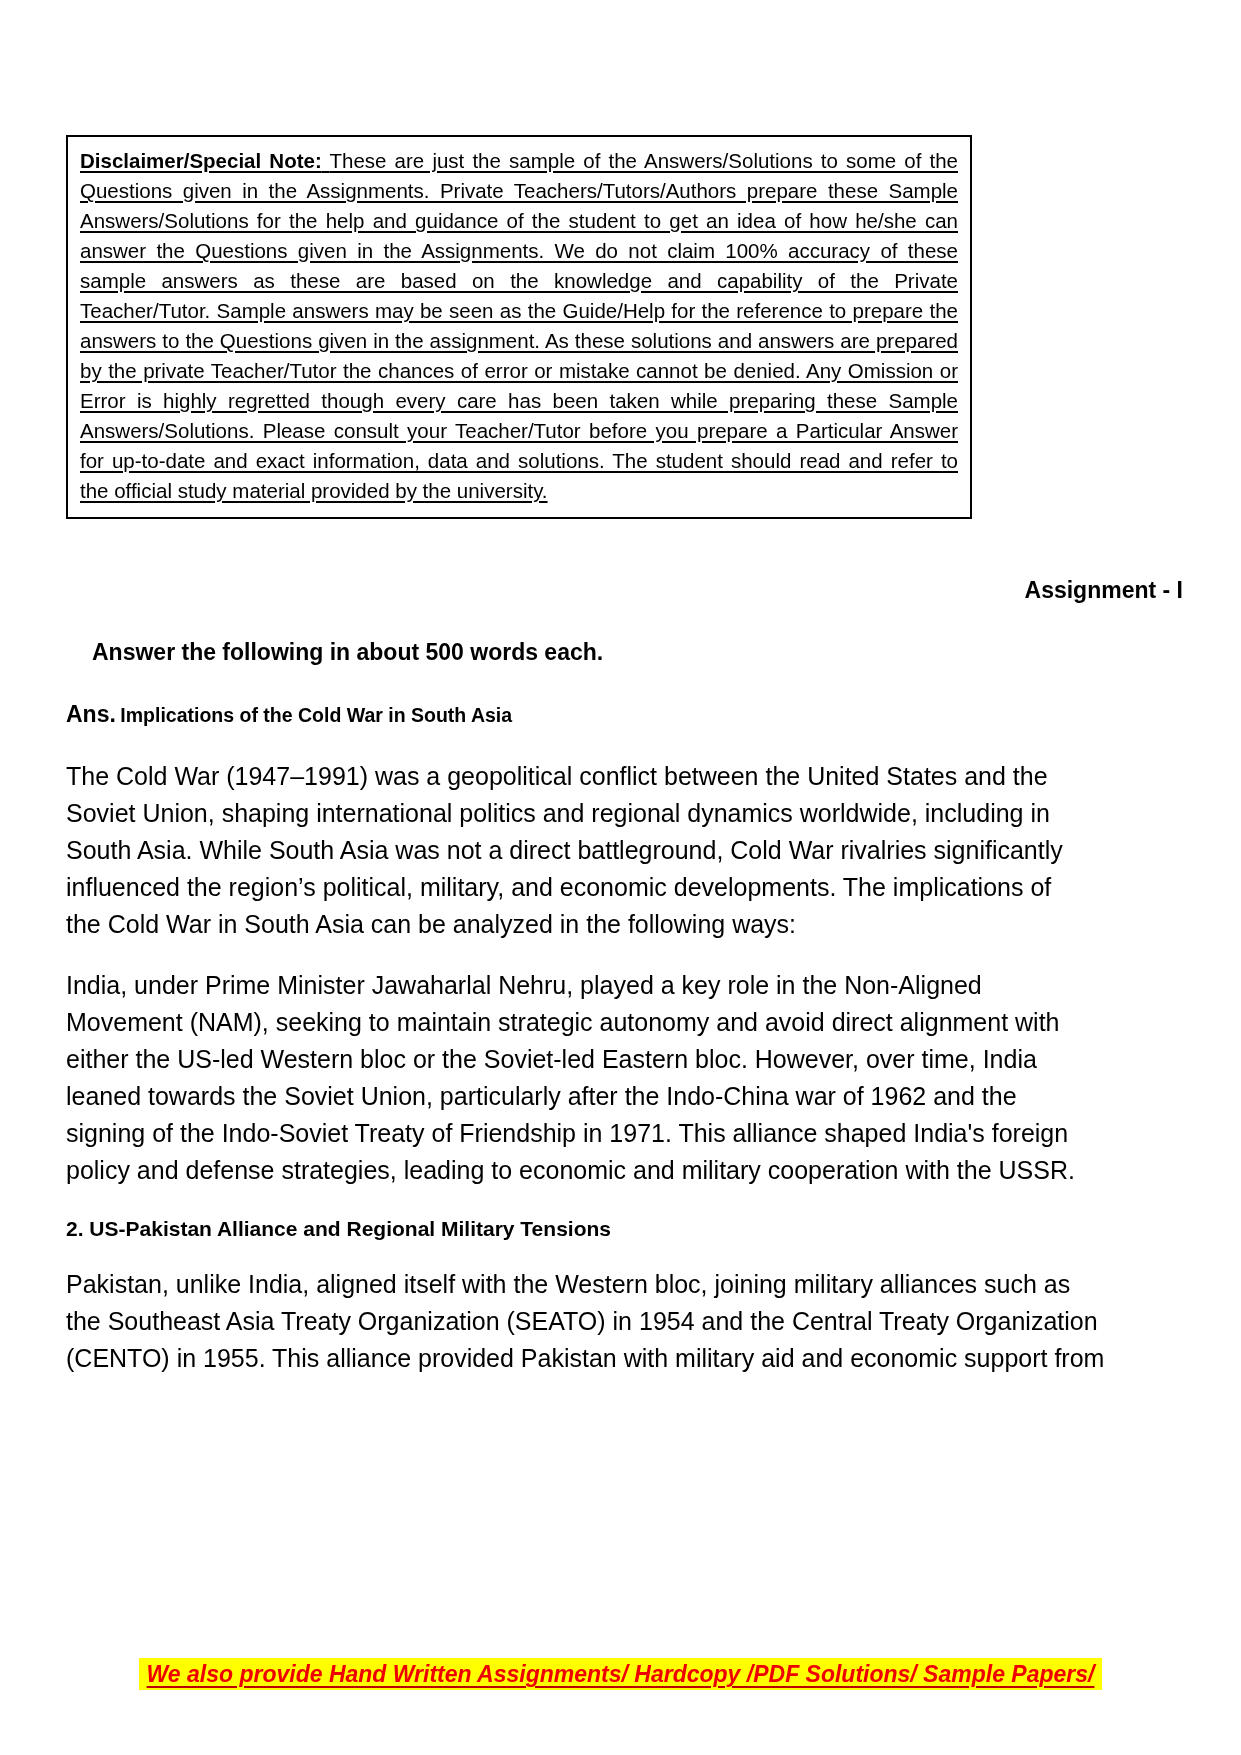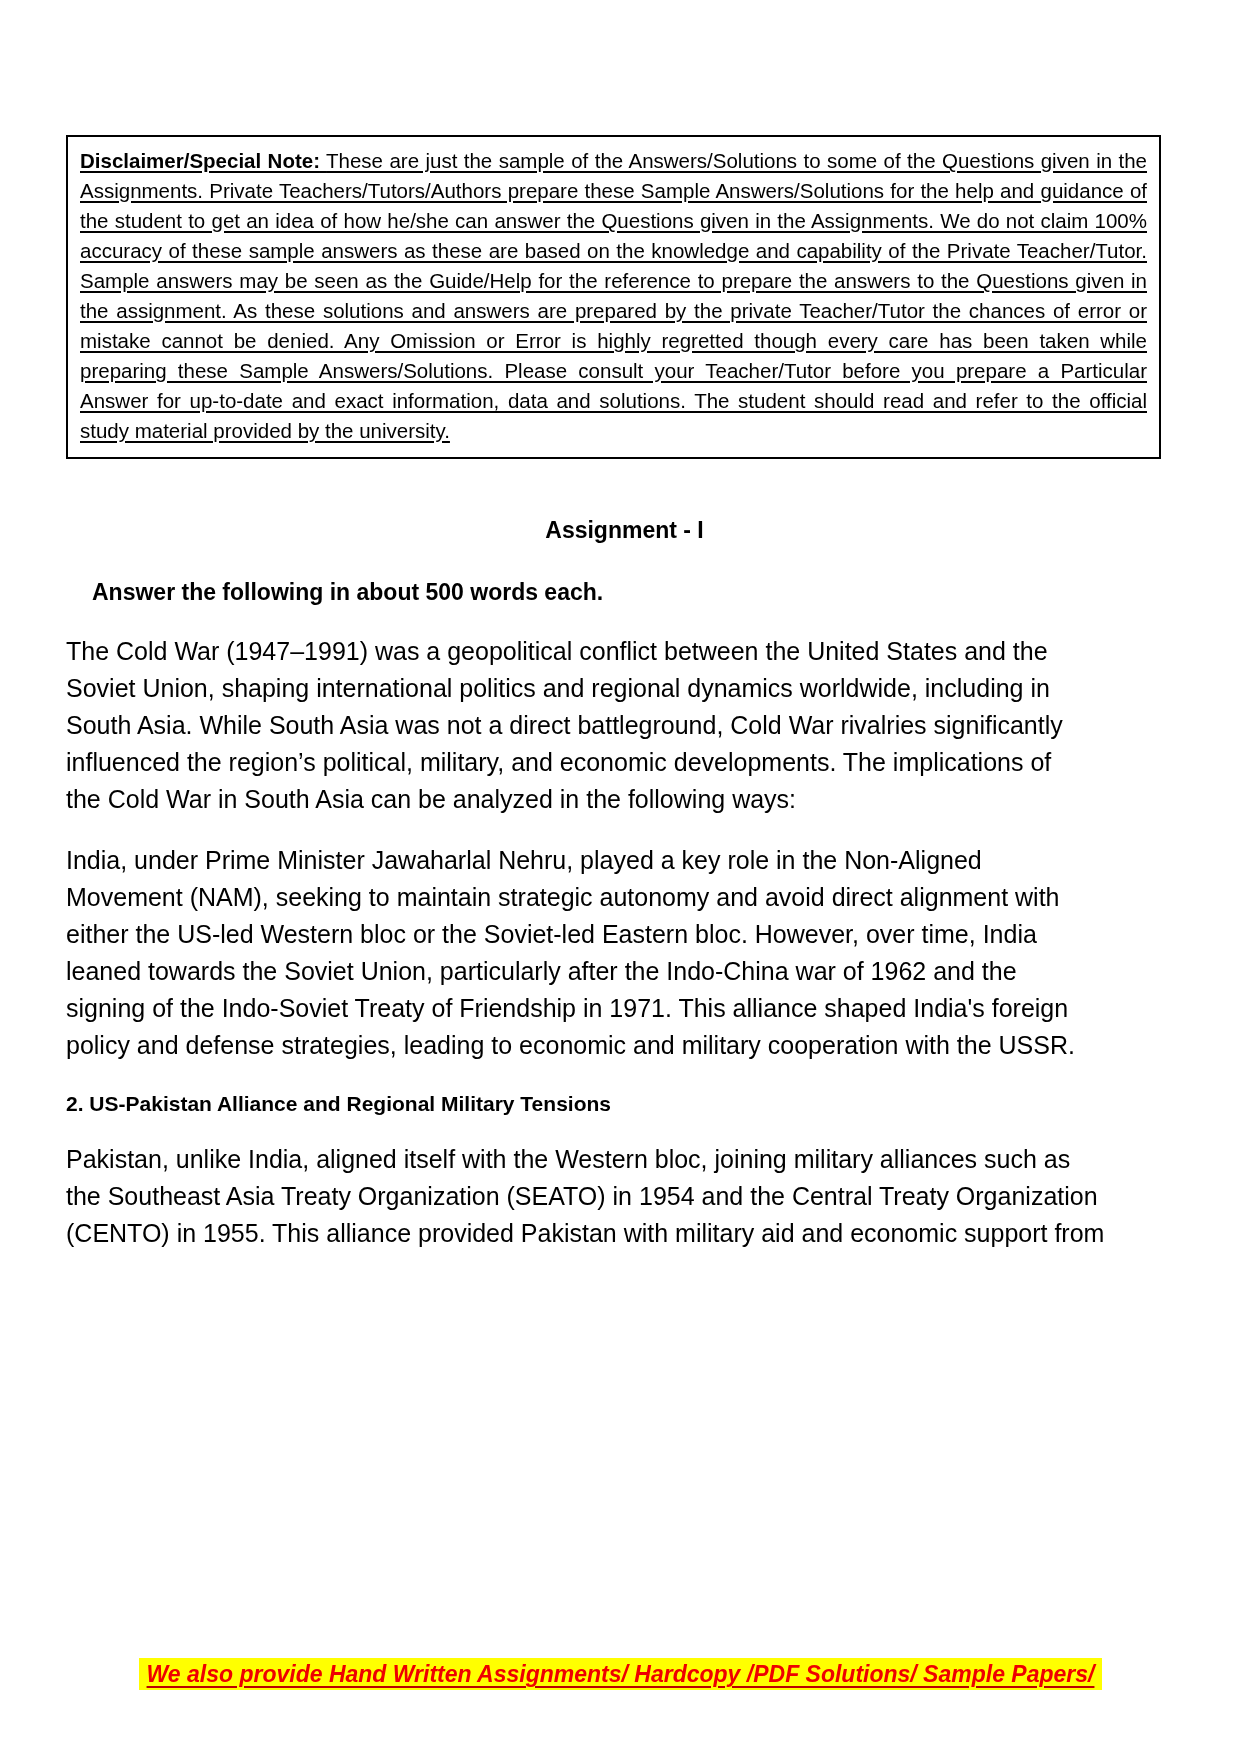--- a/index.html
+++ b/index.html
@@ -10,33 +10,33 @@
     background: #ffffff;
     font-family: "Liberation Sans", sans-serif;
     color: #000000;
     box-sizing: border-box;
     padding: 135px 58px 0 66px;
     overflow: hidden;
   }
   .disclaimer-box {
     border: 2px solid #000000;
     box-sizing: border-box;
-    width: 1095px;
+    width: 906px;
     padding: 9px 12px 11px 12px;
     font-size: 20.5px;
     line-height: 30px;
     text-align: justify;
     text-decoration: underline;
     text-underline-offset: 3px;
   }
   .disclaimer-label { font-weight: bold; }
   .assignment-title {
     margin-top: 56px;
     width: 1117px;
-    text-align: center;
+    text-align: right;
     font-weight: bold;
     font-size: 23px;
     line-height: 30px;
   }
   .instruction-heading {
     margin-top: 32px;
     font-weight: bold;
     font-size: 23px;
     line-height: 30px;
     margin-left: 26px;
@@ -102,20 +102,24 @@
   <div class="disclaimer-box">
     <span class="disclaimer-label">Disclaimer/Special Note:</span>
     <span class="disclaimer-text">These are just the sample of the Answers/Solutions to some of the Questions given in the Assignments. Private Teachers/Tutors/Authors prepare these Sample Answers/Solutions for the help and guidance of the student to get an idea of how he/she can answer the Questions given in the Assignments. We do not claim 100% accuracy of these sample answers as these are based on the knowledge and capability of the Private Teacher/Tutor. Sample answers may be seen as the Guide/Help for the reference to prepare the answers to the Questions given in the assignment. As these solutions and answers are prepared by the private Teacher/Tutor the chances of error or mistake cannot be denied. Any Omission or Error is highly regretted though every care has been taken while preparing these Sample Answers/Solutions. Please consult your Teacher/Tutor before you prepare a Particular Answer for up-to-date and exact information, data and solutions. The student should read and refer to the official study material provided by the university.</span>
   </div>
 
   <div class="assignment-title">Assignment - I</div>
 
   <div class="instruction-heading">Answer the following in about 500 words each.</div>
 
 
+  <div class="answer-line">
+    <span class="answer-label">Ans.</span>
+    <span class="answer-heading">Implications of the Cold War in South Asia</span>
+  </div>
 
   <div class="body-paragraph">The Cold War (1947–1991) was a geopolitical conflict between the United States and the
 Soviet Union, shaping international politics and regional dynamics worldwide, including in
 South Asia. While South Asia was not a direct battleground, Cold War rivalries significantly
 influenced the region’s political, military, and economic developments. The implications of
 the Cold War in South Asia can be analyzed in the following ways:</div>
 
 
   <div class="body-paragraph section-body">India, under Prime Minister Jawaharlal Nehru, played a key role in the Non-Aligned
 Movement (NAM), seeking to maintain strategic autonomy and avoid direct alignment with

